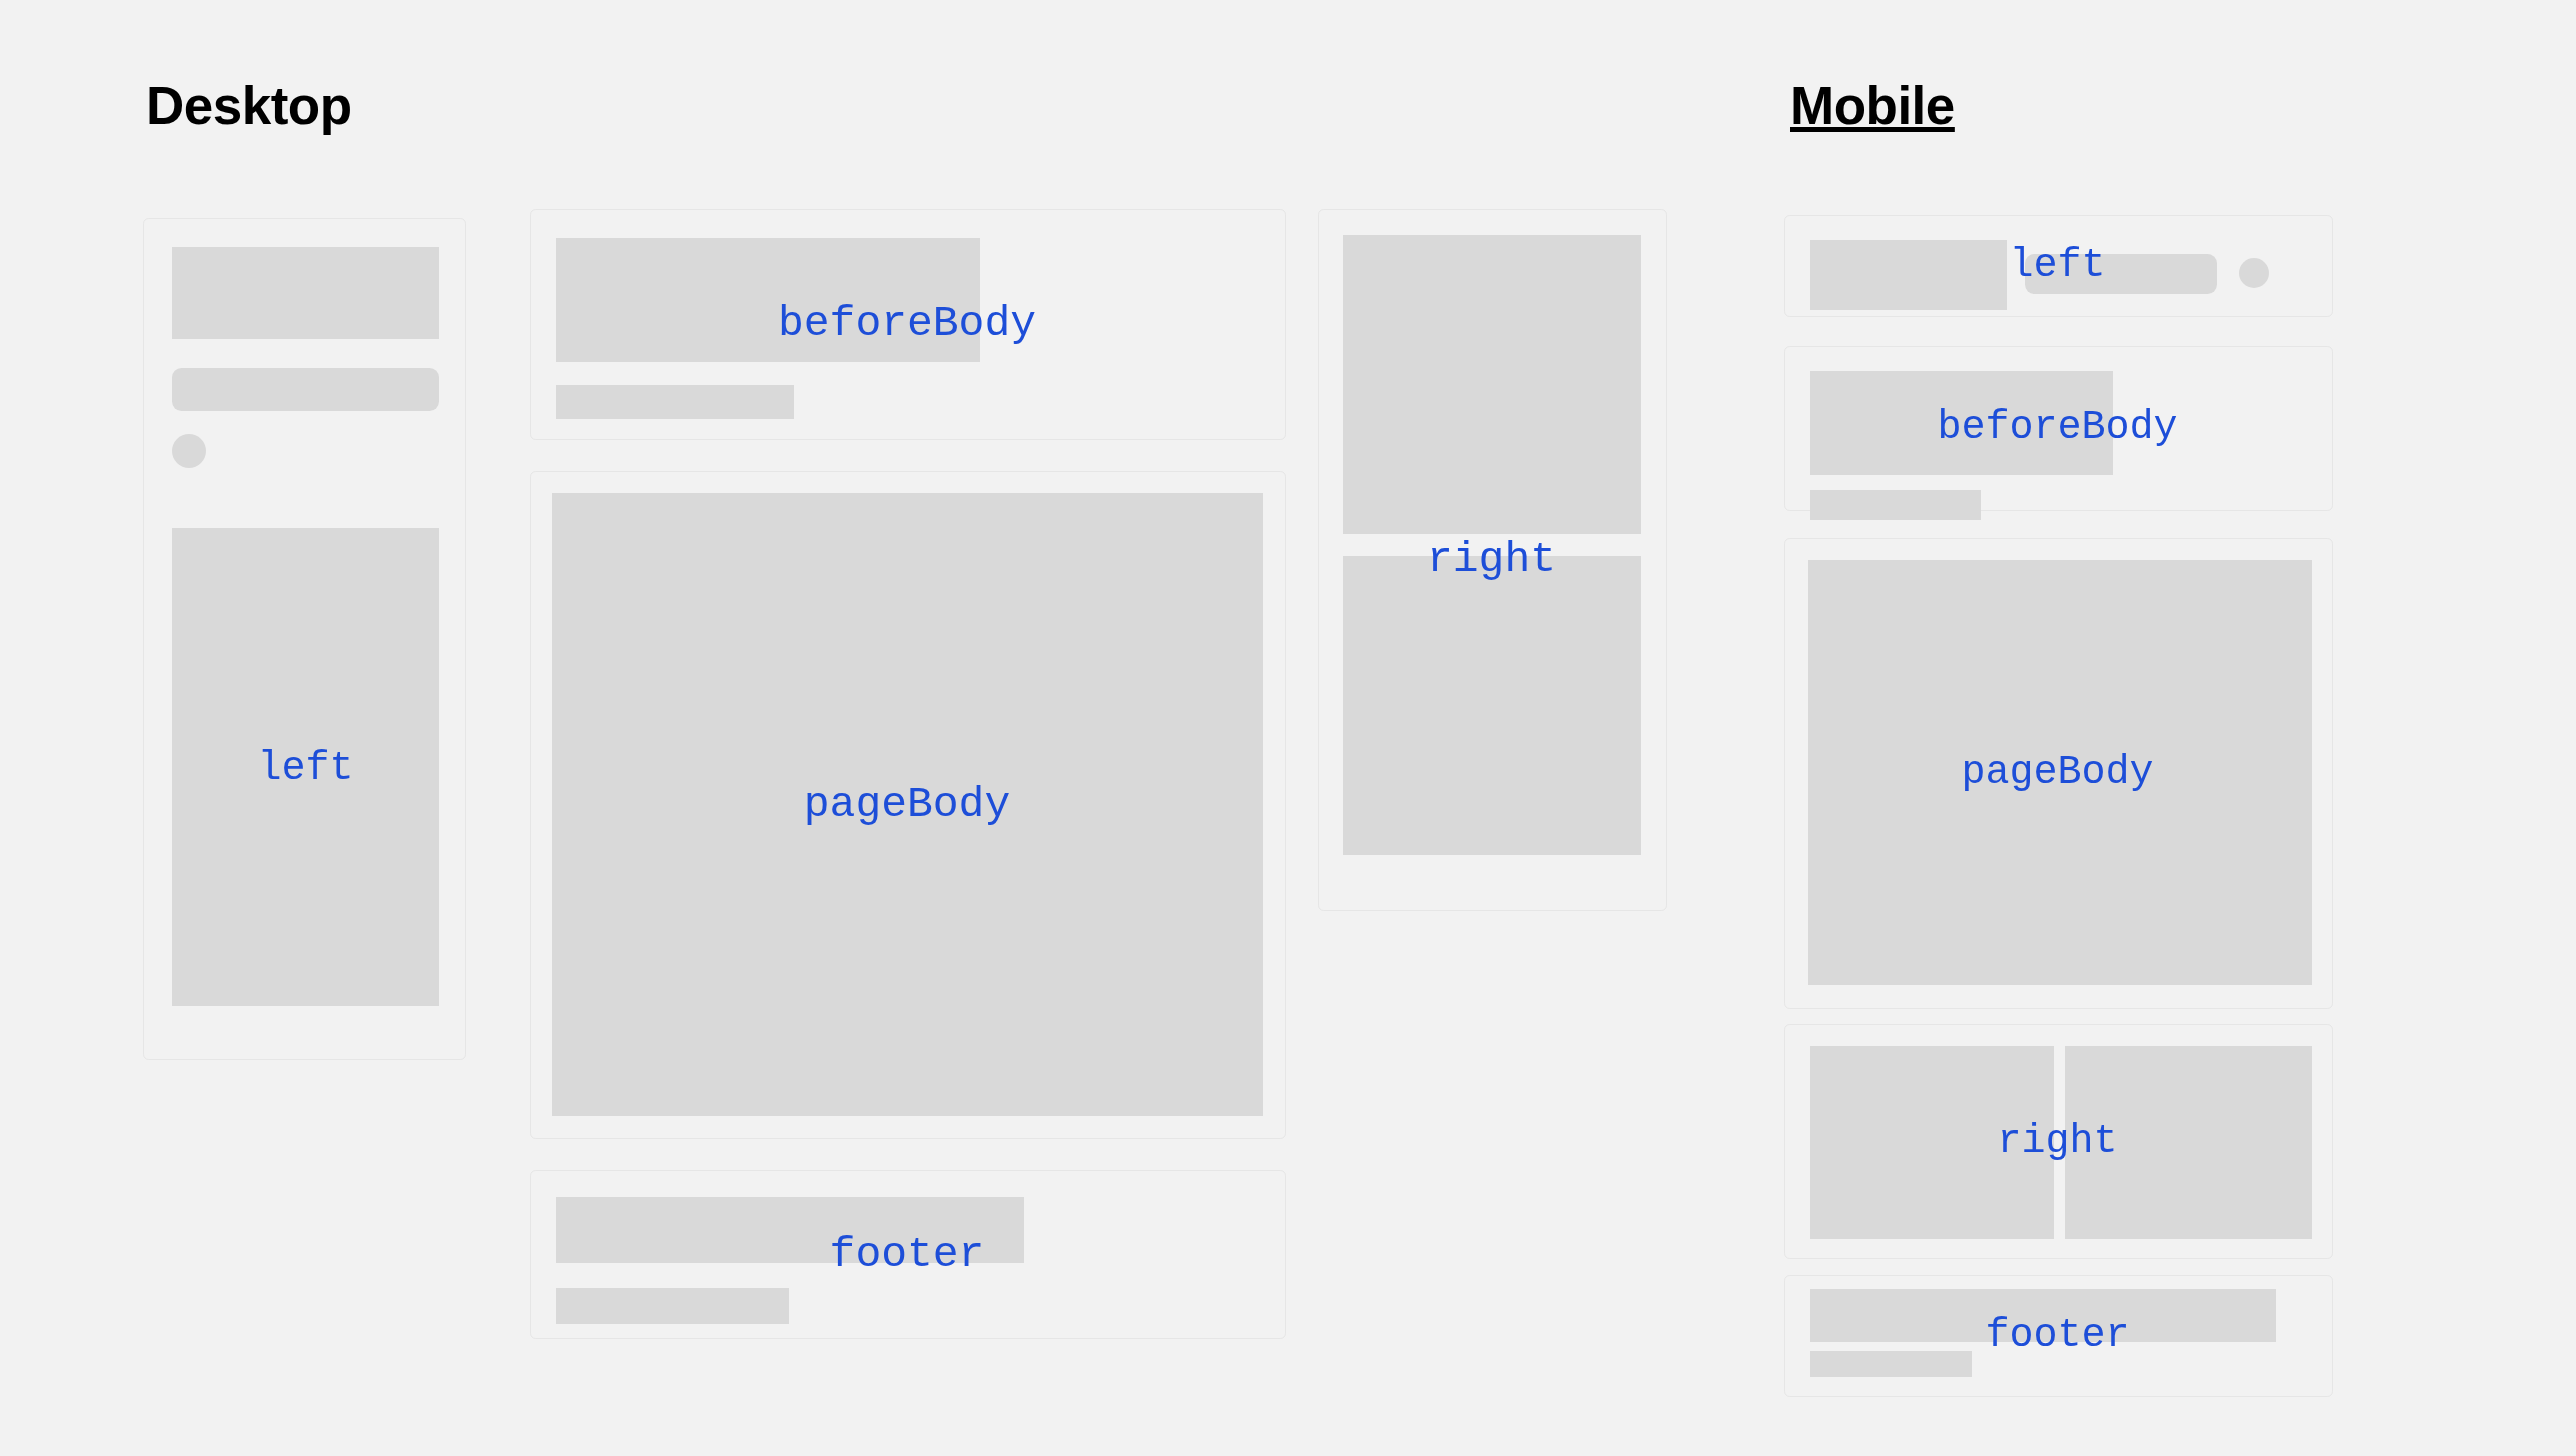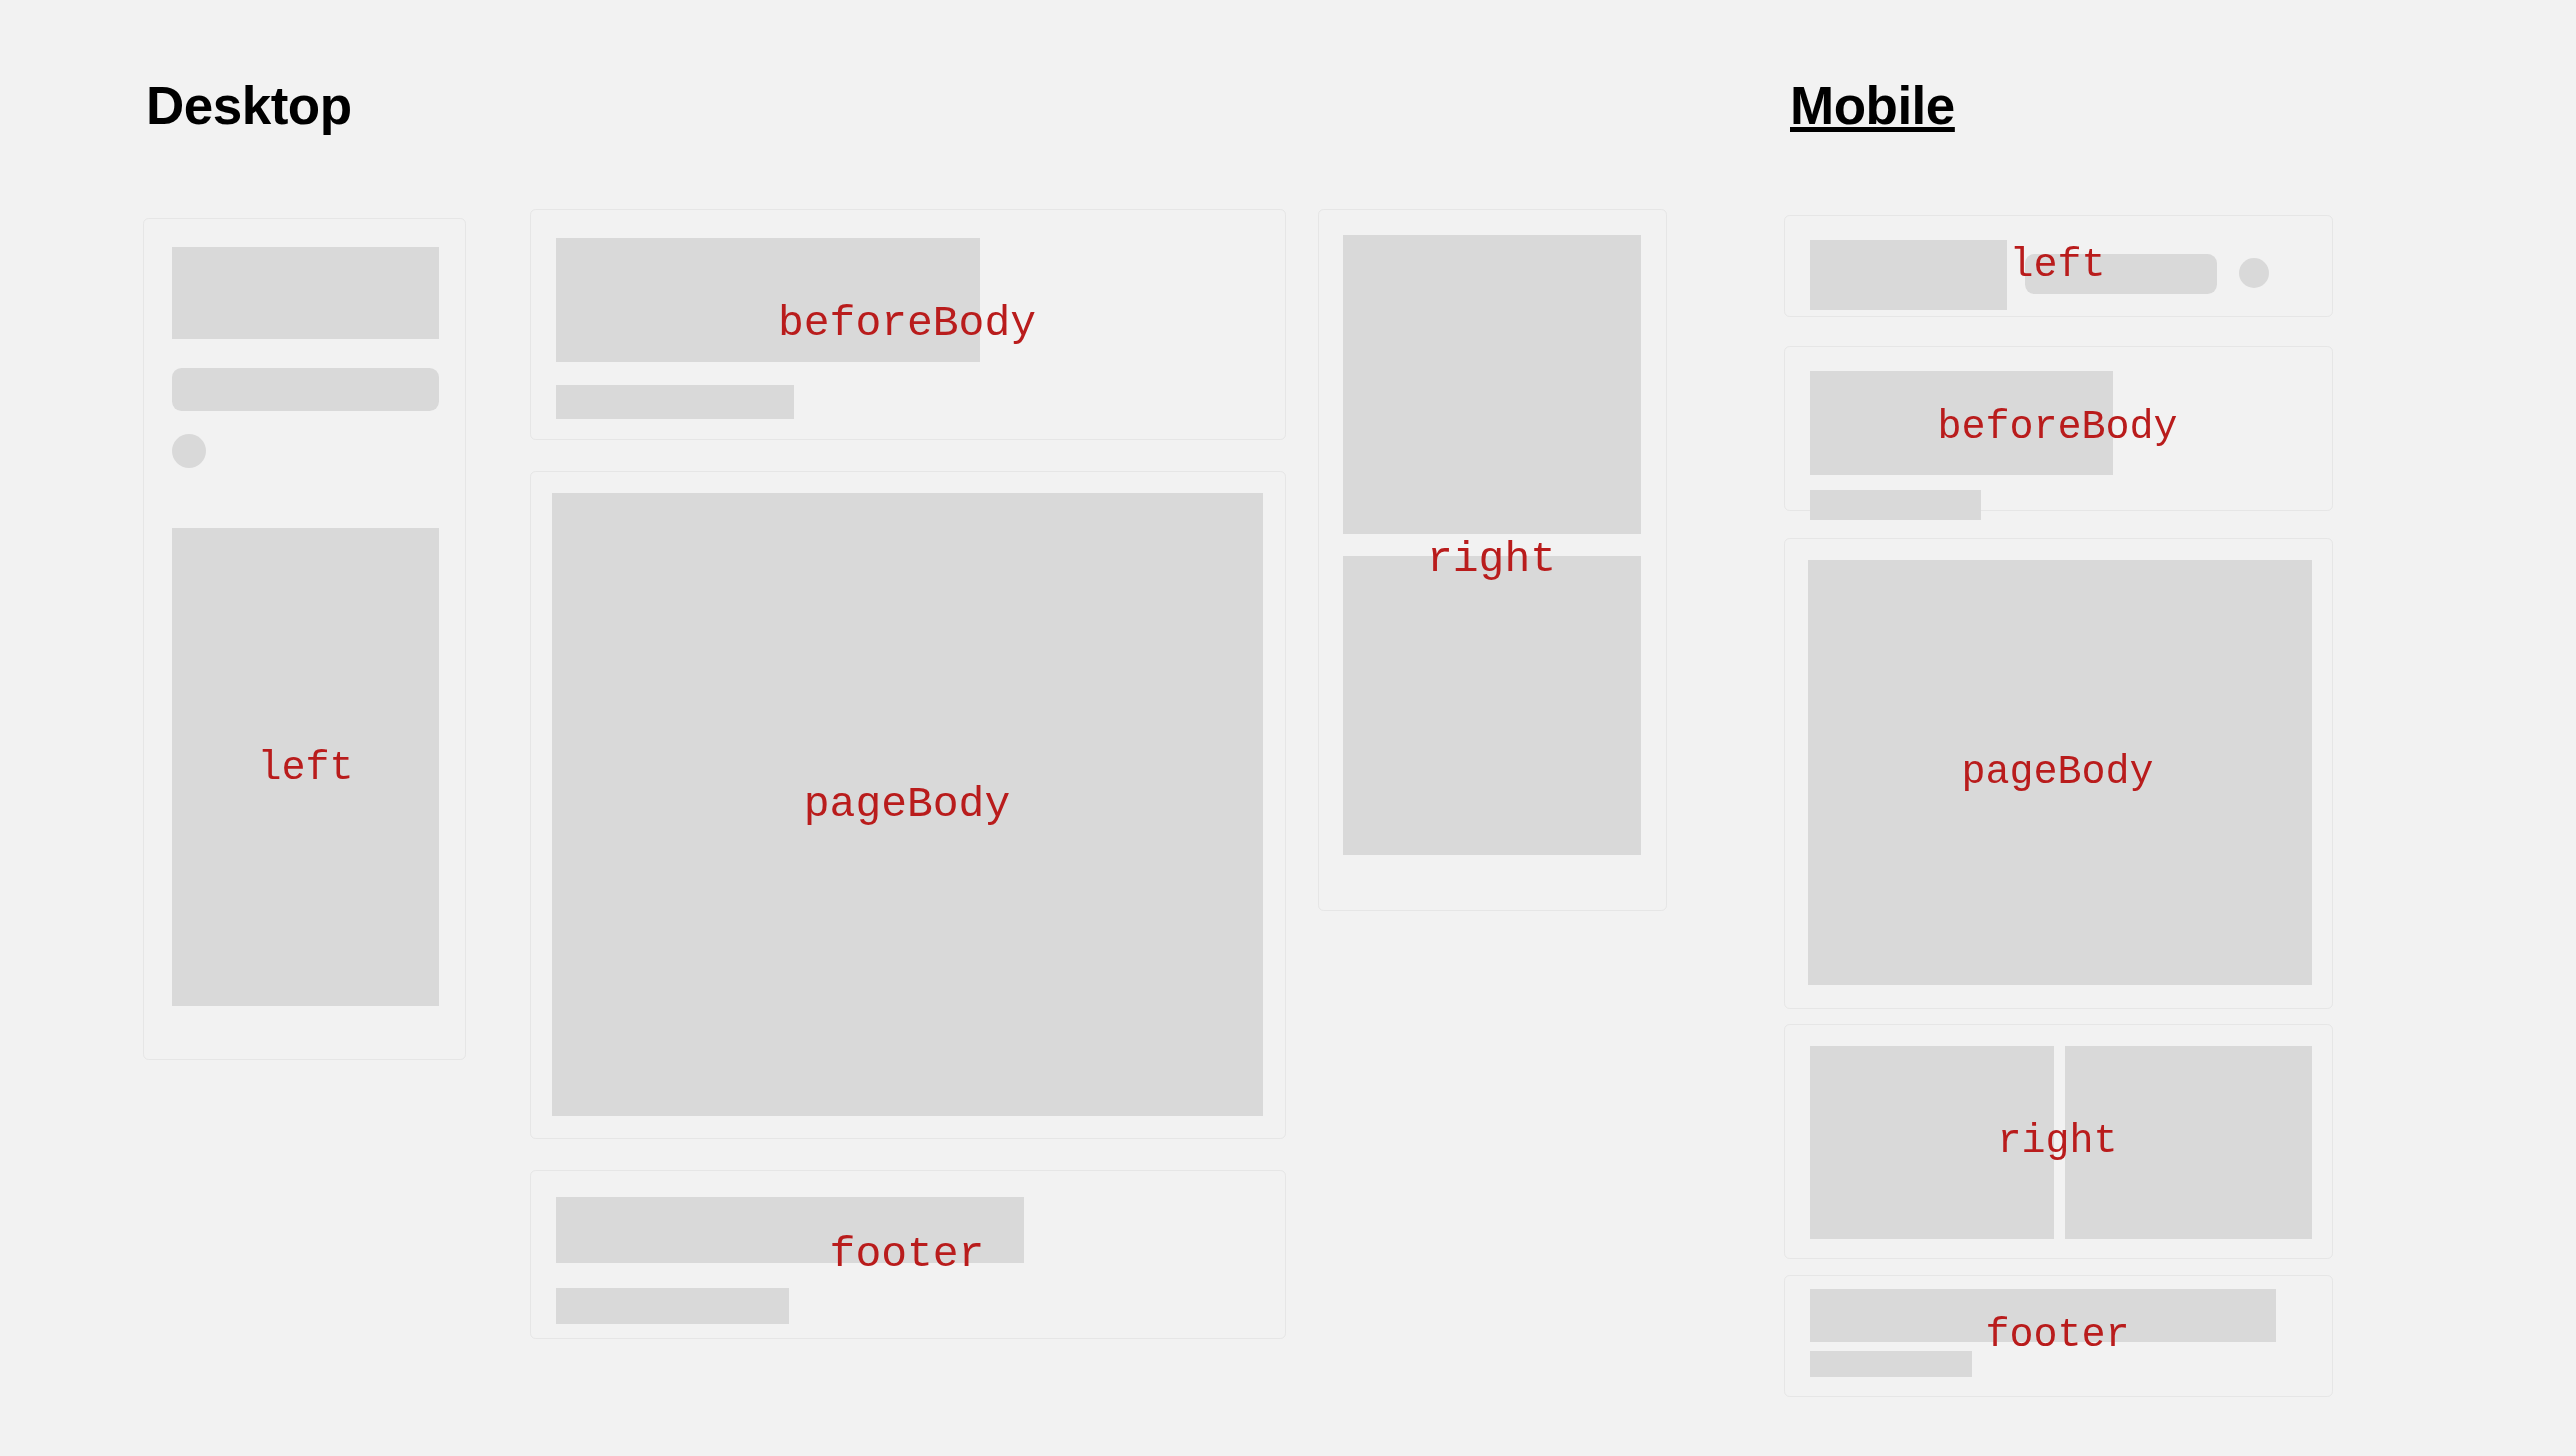--- a/index.html
+++ b/index.html
@@ -47,21 +47,21 @@
     position: absolute;
     background: #d9d9d9;
   }
   .blk.rounded { border-radius: 9.4px; }
   .blk.circle  { border-radius: 50%; }
 
   
   .slot-label {
     position: absolute;
     font-family: "Liberation Mono", "DejaVu Sans Mono", monospace;
-    color: #b91c1c;
+    color: #1d4ed8;
     white-space: nowrap;
     text-align: center;
     pointer-events: none;
     z-index: 5;
   }
 
   
   #panel-desktop-left { left: 143px; top: 218px; width: 323px; height: 842px; }
   #d-left-blk-hero { left: 28px;  top: 28px;  width: 267px; height: 92px; }
   #d-left-blk-pill { left: 28px;  top: 149px; width: 267px; height: 43px; border-radius: 9.4px; }

